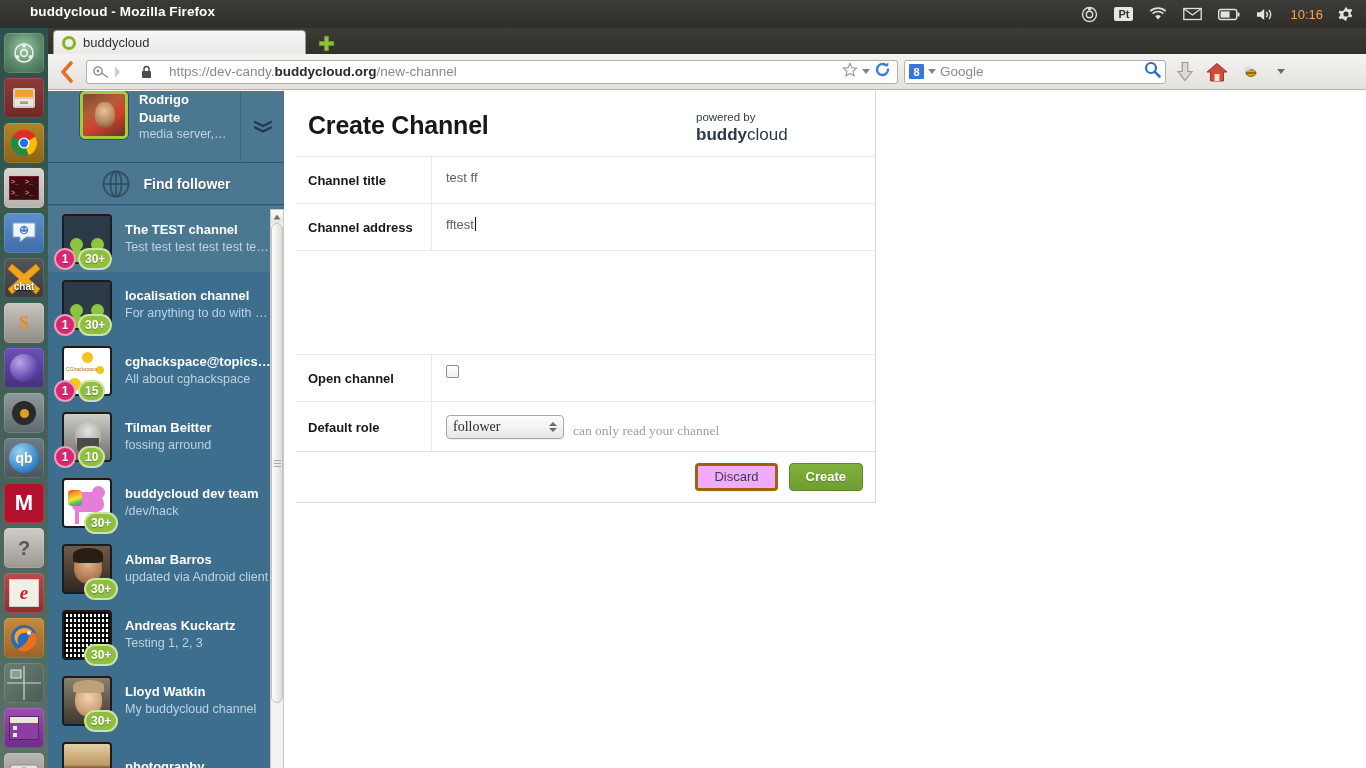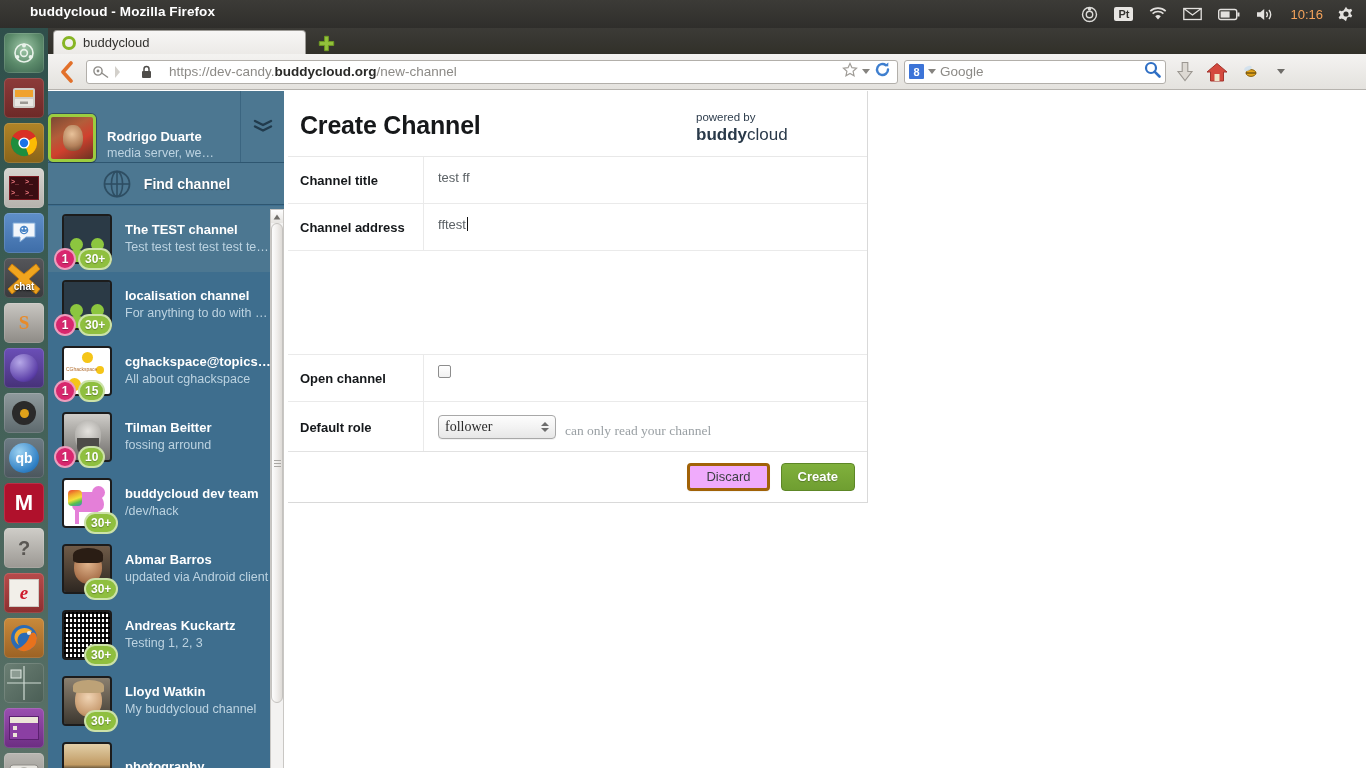--- a/index.html
+++ b/index.html
@@ -106,21 +106,21 @@
   }
 
   
   #bc-sidebar {
     position: absolute; left: 0; top: 0; width: 236px; height: 705px;
     background: #3e6e8e;
   }
   #profile-row {
     position: relative; height: 72px; background: #4c7791;
     border-bottom: 1px solid #2e5670;
-    display: flex; align-items: flex-end; padding-left: 0; gap: 11px;
+    display: flex; align-items: flex-start; padding-left: 32px; gap: 11px;
   }
   #profile-avatar {
     width: 48px; height: 48px; border-radius: 5px;
     border: 3px solid #9ccd3f;
     background: linear-gradient(150deg,#7a4a33 0%,#b35d3a 35%,#d0402e 60%,#6a3222 100%);
     box-shadow: 0 0 0 1px rgba(0,0,0,0.35);
     overflow: hidden; position: relative; flex: none;
   }
   #profile-avatar .face {
     position: absolute; left: 12px; top: 8px; width: 20px; height: 26px;
@@ -184,21 +184,21 @@
     position: absolute; left: 0; top: 13px; width: 12px; height: 480px;
     background: linear-gradient(to right,#fdfdfd,#f0eeec,#dedbd7);
     border: 1px solid #c4c2bf; border-radius: 6px;
     display: flex; align-items: center; justify-content: center;
   }
   #bc-scroll .grip { width: 7px; height: 7px;
     background: repeating-linear-gradient(to bottom,#a9a7a3 0 1px,transparent 1px 3px); }
 
   
   #card {
-    position: absolute; left: 240px; top: 0; width: 580px;
+    position: absolute; left: 248px; top: 0; width: 580px;
     background: #ffffff; border-right: 1px solid #d9d9d9; border-bottom: 1px solid #d9d9d9;
   }
   #card-header { padding: 20px 12px 16px 12px; border-bottom: 1px solid #e8e8e8; }
   #card-title { font-size: 25px; font-weight: bold; color: #16181a; letter-spacing: -0.2px; }
   .frow { display: flex; border-bottom: 1px solid #eaeaea; min-height: 43px; }
   .flabel { width: 136px; flex: none; padding: 14px 10px 12px 12px;
     font-size: 13px; font-weight: bold; color: #15181b;
     border-right: 1px solid #eaeaea; line-height: 1.55; }
   .fvalue { flex: 1; padding: 13px 12px 12px 14px; font-size: 13px; color: #5b6165; }
   .fvalue .caret {
@@ -524,21 +524,21 @@
 
         <div id="find-channels">
           <span style="display:flex;">
             <svg width="30" height="30" viewBox="0 0 30 30">
                 <circle cx="15" cy="15" r="12.5" fill="none" stroke="#2e4e63" stroke-width="1.8"></circle>
                 <ellipse cx="15" cy="15" rx="5.6" ry="12.5" fill="none" stroke="#2e4e63" stroke-width="1.6"></ellipse>
                 <line x1="2.5" y1="15" x2="27.5" y2="15" stroke="#2e4e63" stroke-width="1.6"></line>
                 <line x1="15" y1="2.5" x2="15" y2="27.5" stroke="#2e4e63" stroke-width="1.6"></line>
               </svg>
           </span>
-          <span id="find-channels-label">Find channel</span>
+          <span id="find-channels-label">Find follower</span>
         </div>
 
         <div id="channel-list">
 
           <div class="chan sel">
             <div class="chan-thumb">
               <div class="inner" style="background:#2b3a46;">
                 <div style="position:absolute;left:6px;top:22px;width:13px;height:13px;border-radius:50%;background:#8cc63f;"></div>
                 <div style="position:absolute;left:4px;top:34px;width:17px;height:14px;border-radius:6px 6px 0 0;background:#8cc63f;"></div>
                 <div style="position:absolute;left:27px;top:22px;width:13px;height:13px;border-radius:50%;background:#8cc63f;"></div>

